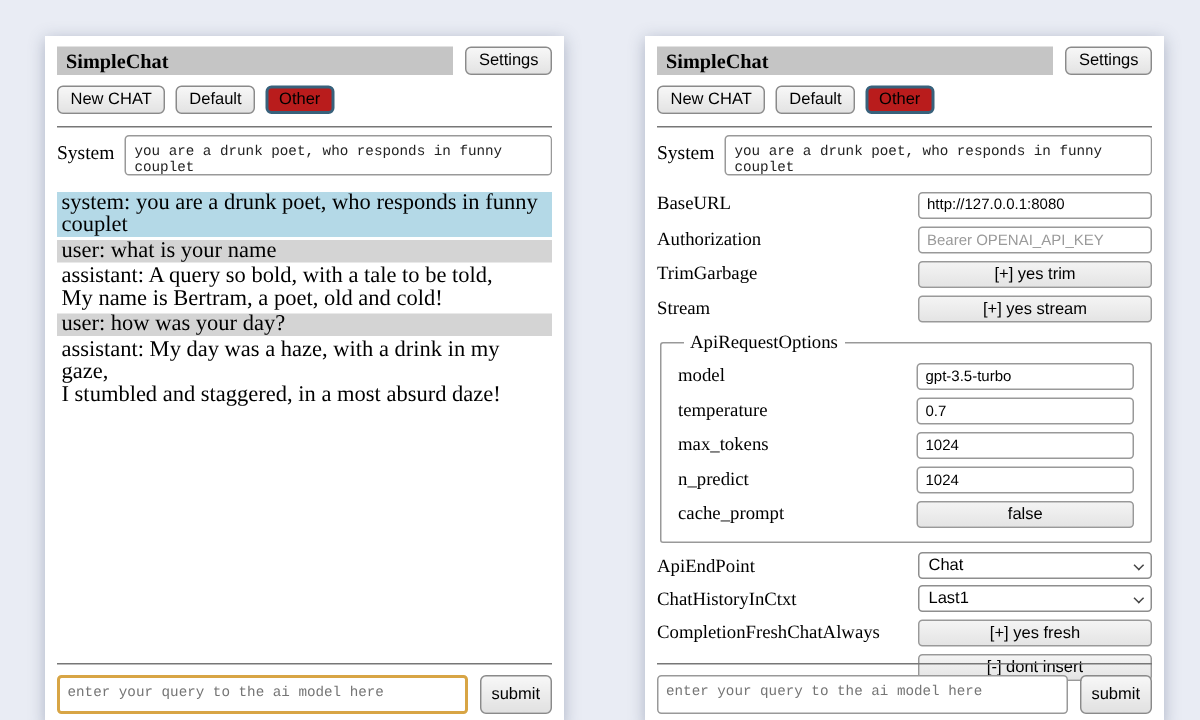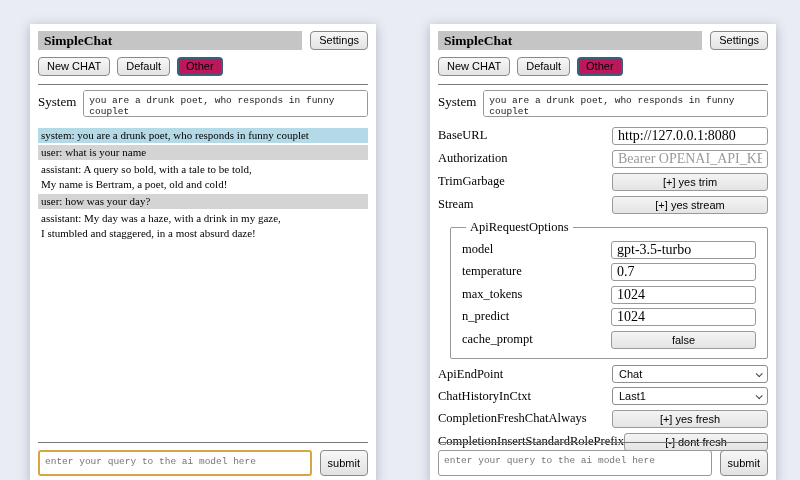--- a/index.html
+++ b/index.html
@@ -40,21 +40,21 @@
     color: #000;
     background: linear-gradient(#f7f7f7, #e3e3e3);
     border: 1px solid #8a8a8a;
     border-radius: 4px;
     padding: 2px 8px;
     line-height: 13px;
     cursor: pointer;
   }
   .session-row { display: flex; gap: 7px; margin-top: 7px; }
   .btn.selected {
-    background: #be185d;
+    background: #b91c1c;
     border: 2px solid #38617b;
     padding: 1px 7px;
   }
   hr.rule {
     border: none;
     border-top: 1px solid #777;
     margin: 8px 0 5px 0;
   }
   .system-row { display: flex; gap: 7px; margin-top: 4px; }
   .system-label { font-size: 13px; padding-top: 4px; }
@@ -67,40 +67,40 @@
     border: 1px solid #999;
     border-radius: 3px;
     padding: 4px 5px;
     resize: none;
     outline: none;
   }
 
   
   .messages { margin-top: 11px; }
   .msg {
-    font-size: 11px;
+    font-size: 15px;
     line-height: 15px;
     padding: 0 3px;
     margin-bottom: 2px;
     white-space: pre-line;
     color: #000;
   }
   .msg-system { background: #b4d9e7; }
   .msg-user { background: #d4d4d4; }
   .msg-assistant { background: #ffffff; }
 
   
   .settings { margin-top: 9px; }
   .srow { display: flex; align-items: center; margin: 4px 0; }
   .srow-label { font-size: 12.5px; white-space: nowrap; color: #000; }
   .ctl { margin-left: auto; width: 156px; }
   input.txt {
     width: 100%;
-    font-family: Liberation Serif, serif;
-    font-size: 14px;
+    font-family: Liberation Sans, sans-serif;
+    font-size: 10px;
     color: #000;
     border: 1px solid #999;
     border-radius: 3px;
     padding: 6px 5px;
     height: 18px;
     outline: none;
   }
   input.txt::placeholder { color: #9a9a9a; }
   button.toggle {
     width: 100%;
@@ -131,21 +131,21 @@
   .chev {
     width: 5px; height: 5px;
     border-right: 1.4px solid #444;
     border-bottom: 1.4px solid #444;
     transform: rotate(45deg) translateY(-1px);
     margin-left: auto;
   }
   fieldset.aro {
     border: 1px solid #999;
     border-radius: 2px;
-    margin: 6px 0 6px 12px;
+    margin: 6px 0 6px 2px;
     padding: 1px 11px 6px 11px;
   }
   fieldset.aro legend {
     font-size: 12.5px;
     padding: 0 4px;
     margin-left: 4px;
   }
   fieldset.aro .srow { margin: 3.5px 0; }
   fieldset.aro .ctl { width: 145px; }
 
@@ -311,22 +311,21 @@
         </span>
       </span>
     </div>
 
     <div class="srow">
       <span class="srow-label">CompletionFreshChatAlways</span>
       <span class="ctl"><button class="toggle">[+] yes fresh</button></span>
     </div>
 
     <div class="srow">
-      <span class="srow-label">CompletionInsertStandardRolePrefix</span>
-      <span class="ctl"><button class="toggle">[-] dont fresh</button></span>
+      <span class="ctl"><button class="toggle">[-] dont insert</button></span>
     </div>
 
   </div>
 
   <div class="footer">
     <hr class="rule">
     <div class="query-row">
       <textarea class="query" placeholder="enter your query to the ai model here" style=""></textarea>
       <button class="submit-btn">submit</button>
     </div>

